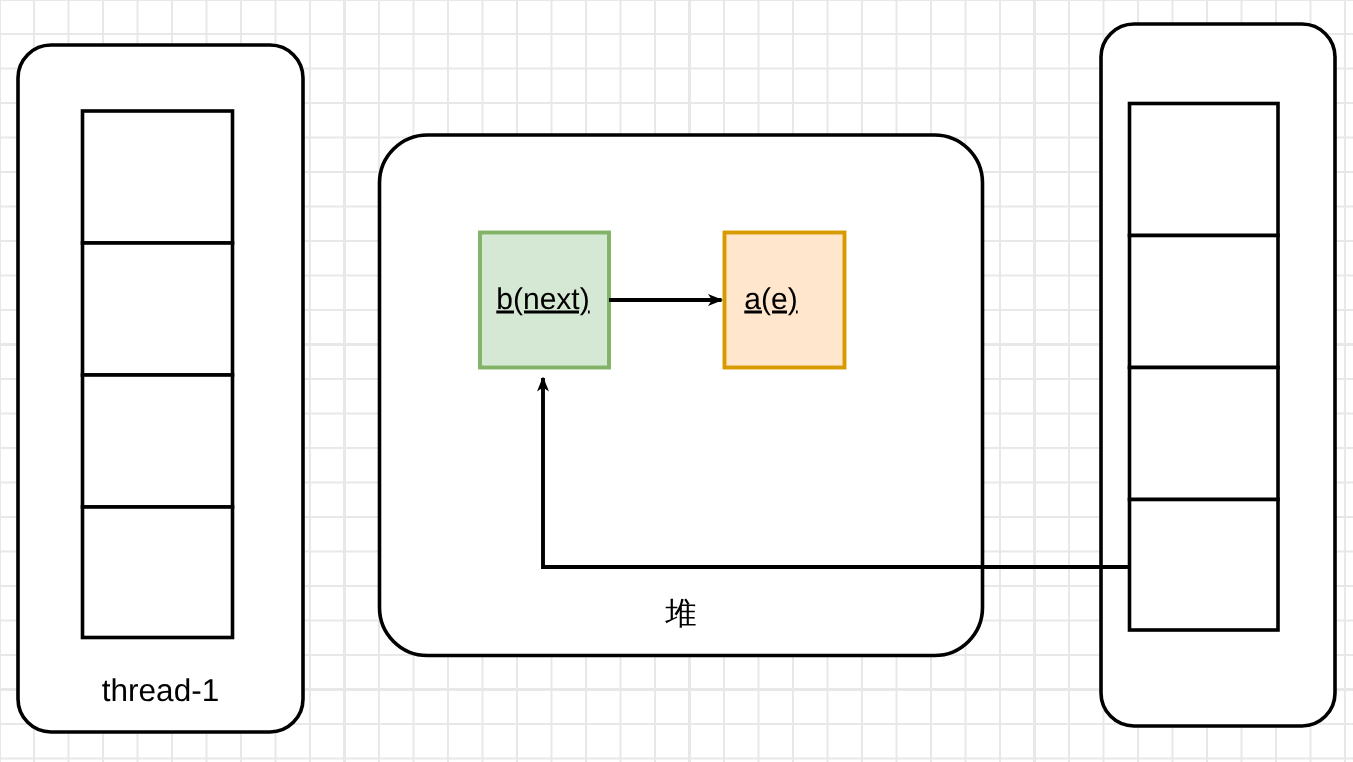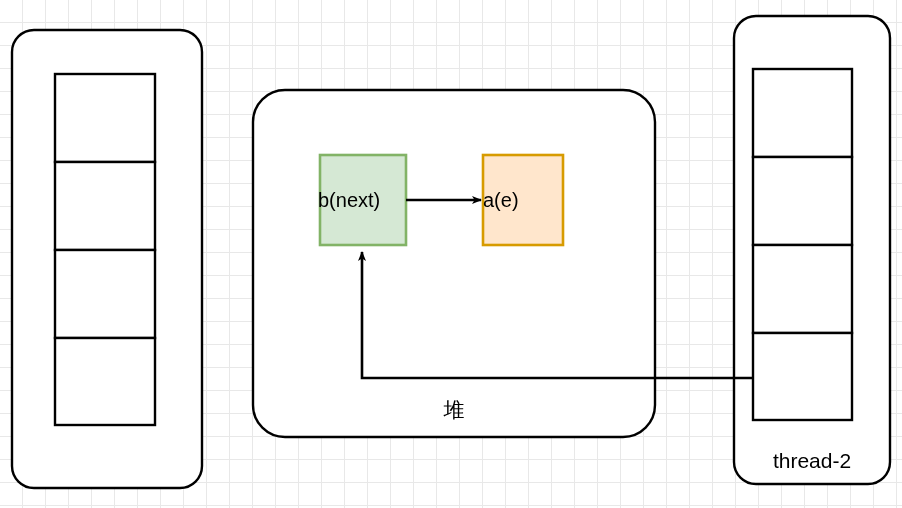--- a/index.html
+++ b/index.html
@@ -54,23 +54,24 @@
     width: 402px;
     text-align: center;
     font-size: 21px;
     color: #000000;
     line-height: 1;
   }
   .obj-label {
     position: absolute;
     font-size: 20px;
     color: #000000;
-    text-align: left;
+    text-align: center;
     white-space: nowrap;
     line-height: 1;
+    text-decoration: underline;
   }
   #box-b-label { left: 318px; top: 190px; width: 88px; }
   #box-a-label { left: 483px; top: 190px; width: 62px; }
 </style>
 </head>
 <body>
 
 <div id="canvas">
 
   <svg class="svg-layer" viewBox="0 0 902 508">
@@ -108,16 +109,16 @@
 
     <path d="M 406 200 L 481 200" fill="none" stroke="#000000" stroke-width="2.6" marker-end="url(#arrowhead)"></path>
   </svg>
 
   <div class="obj-label" id="box-b-label">b(next)</div>
 
   <div class="obj-label" id="box-a-label">a(e)</div>
 
   <div id="heap-label">堆</div>
 
+  <div class="thread-label" id="thread1-label">thread-1</div>
 
-  <div class="thread-label" id="thread2-label">thread-2</div>
 
 </div>
 
 </body></html>

